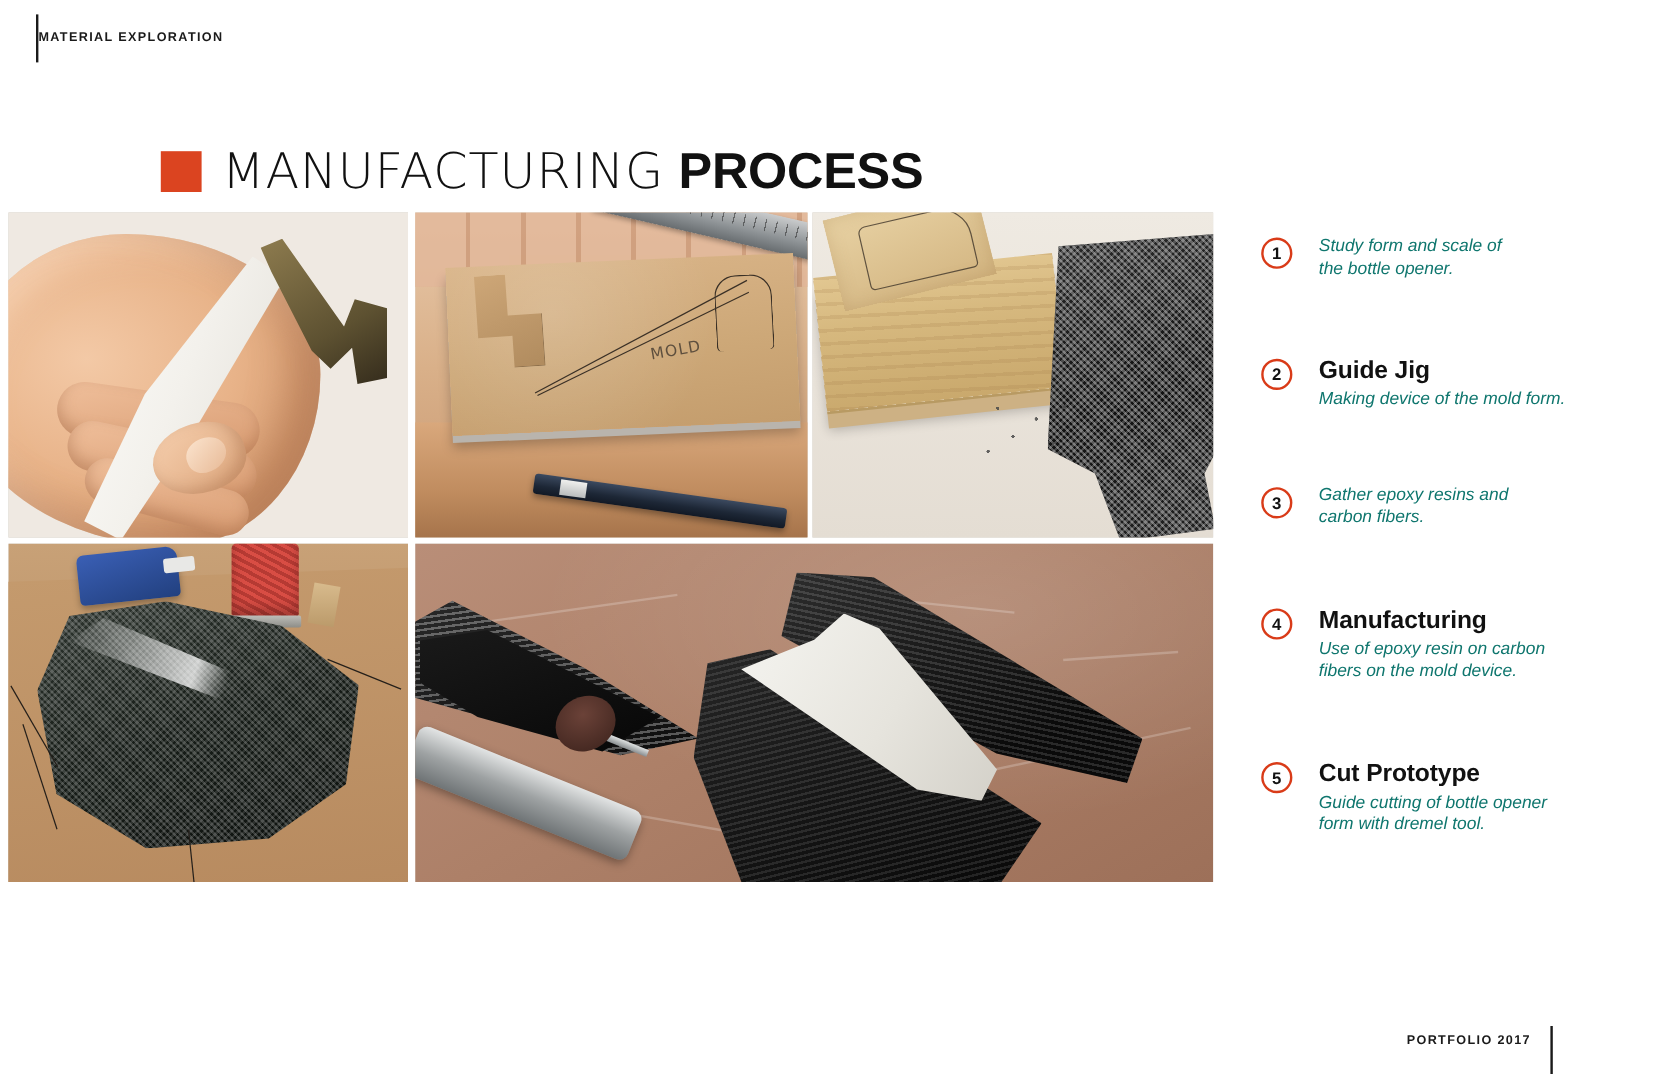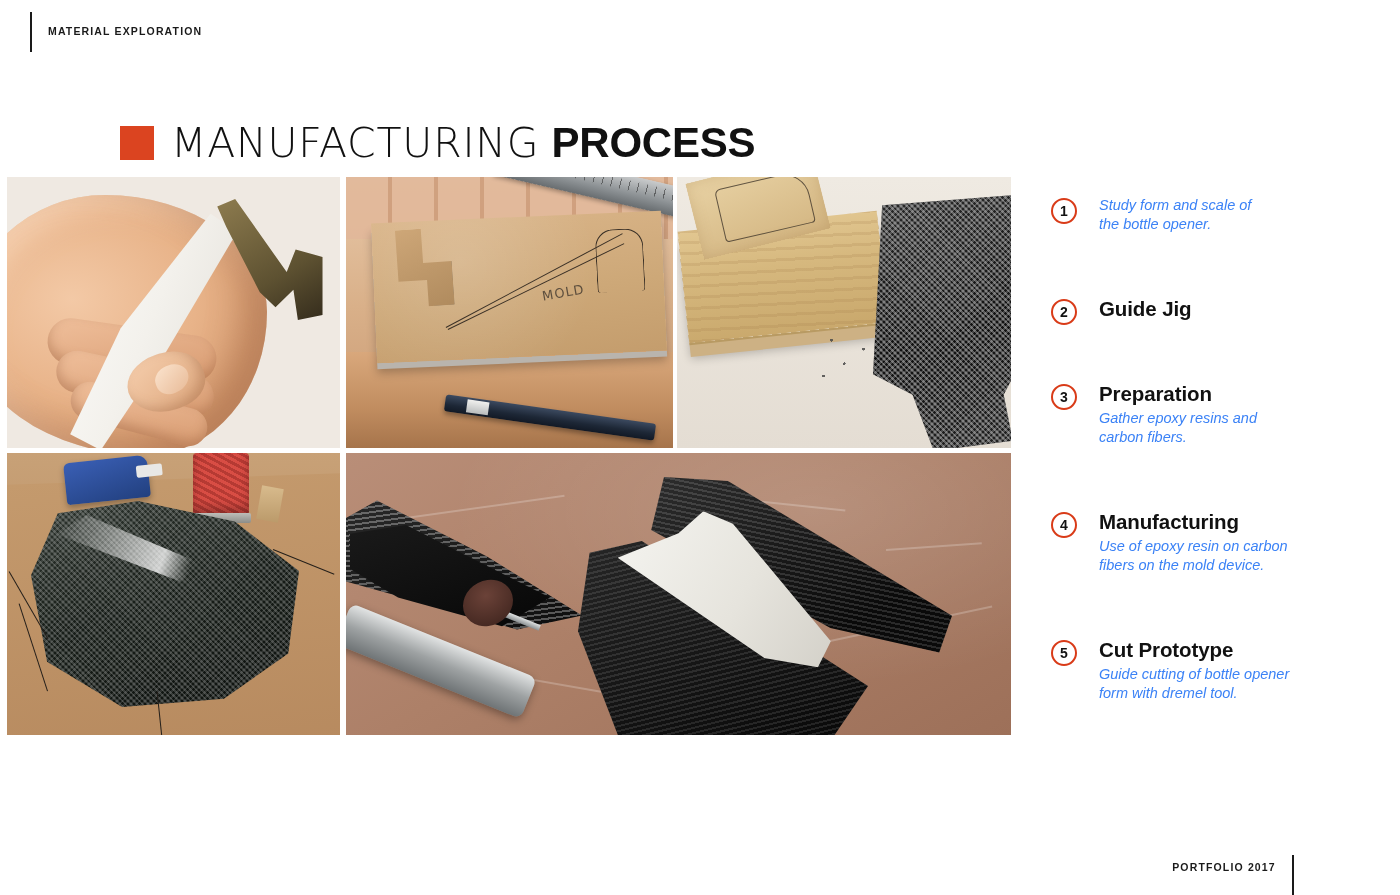--- a/index.html
+++ b/index.html
@@ -35,35 +35,34 @@
     text-transform: uppercase;
     line-height: 40px;
   }
   .top-header .crumb.first {
     padding-right: 16px;
     display: block;
     align-self: flex-end;
     padding-bottom: 1px;
   }
   .top-header .crumb.second {
-    padding-left: 16px;
     display: block;
     align-self: flex-end;
     padding-bottom: 1px;
   }
   .hdr-divider {
     width: 2px;
     height: 40px;
     background: #1a1a1a;
   }
 
   
   .page-title {
     position: absolute;
-    left: 120px;
+    left: 134px;
     top: 115px;
     display: flex;
     align-items: center;
     height: 56px;
   }
   .title-square {
     width: 34px;
     height: 34px;
     background: #db4420;
     margin-right: 17px;
@@ -423,21 +422,21 @@
     font-size: 20.5px;
     font-weight: bold;
     color: #111111;
     letter-spacing: -0.1px;
     line-height: 24px;
     margin: 0 0 3px 0;
   }
   .step-desc {
     font-size: 14.5px;
     font-style: italic;
-    color: #3b82f6;
+    color: #0f766e;
     line-height: 18.5px;
     margin: 0;
     white-space: pre-line;
   }
 
   
   .footer {
     position: absolute;
     right: 30px;
     bottom: 0px;
@@ -561,25 +560,25 @@
 
   <div class="step" style="margin-bottom:64px;">
     <span class="step-badge">1</span>
     <div class="step-desc">Study form and scale of
 the bottle opener.</div>
   </div>
 
   <div class="step" style="margin-bottom:61px;">
     <span class="step-badge">2</span>
     <div class="step-title">Guide Jig</div>
+    <div class="step-desc">Making device of the mold form.</div>
   </div>
 
   <div class="step" style="margin-bottom:64px;">
     <span class="step-badge">3</span>
-    <div class="step-title">Preparation</div>
     <div class="step-desc">Gather epoxy resins and
 carbon fibers.</div>
   </div>
 
   <div class="step" style="margin-bottom:64px;">
     <span class="step-badge">4</span>
     <div class="step-title">Manufacturing</div>
     <div class="step-desc">Use of epoxy resin on carbon
 fibers on the mold device.</div>
   </div>

